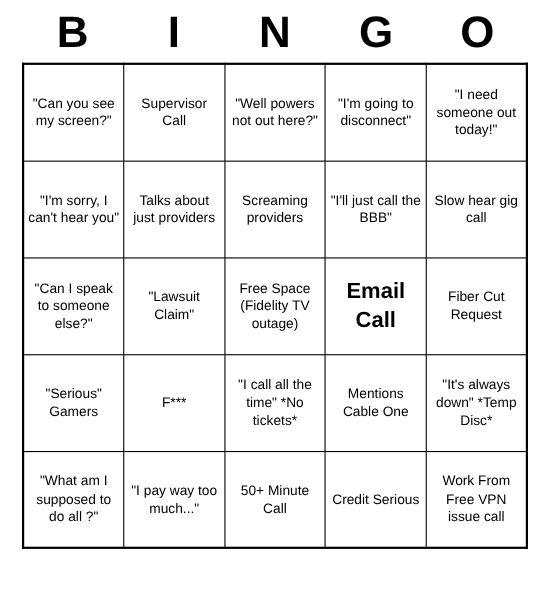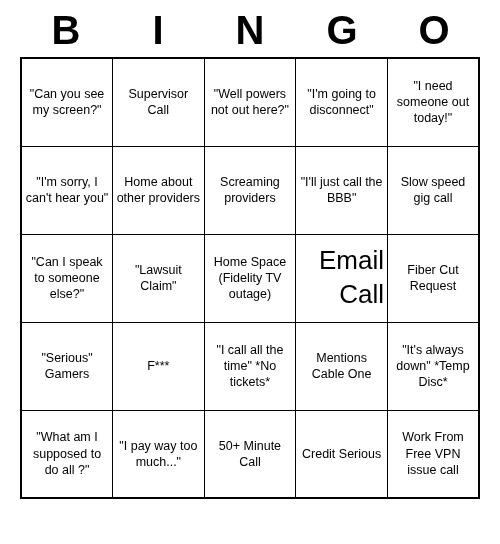--- a/index.html
+++ b/index.html
@@ -60,30 +60,30 @@
   <tbody id="grid-body">
       <tr>
         <td>"Can you see my screen?"</td>
         <td>Supervisor Call</td>
         <td>"Well powers not out here?"</td>
         <td>"I'm going to disconnect"</td>
         <td>"I need someone out today!"</td>
       </tr>
       <tr>
         <td>"I'm sorry, I can't hear you"</td>
-        <td>Home about other providers</td>
+        <td>Talks about just providers</td>
         <td>Screaming providers</td>
         <td>"I'll just call the BBB"</td>
-        <td>Slow speed gig call</td>
+        <td>Slow hear gig call</td>
       </tr>
       <tr>
         <td>"Can I speak to someone else?"</td>
         <td>"Lawsuit Claim"</td>
-        <td>Home Space (Fidelity TV outage)</td>
-        <td class="email-call" style="font-size: 26px; font-weight: normal; text-align: right;">Email Call</td>
+        <td>Free Space (Fidelity TV outage)</td>
+        <td class="email-call" style="font-size: 20px; font-weight: bold;">Email Call</td>
         <td>Fiber Cut Request</td>
       </tr>
       <tr>
         <td>"Serious" Gamers</td>
         <td>F***</td>
         <td>"I call all the time" *No tickets*</td>
         <td>Mentions Cable One</td>
         <td>"It's always down" *Temp Disc*</td>
       </tr>
       <tr>

